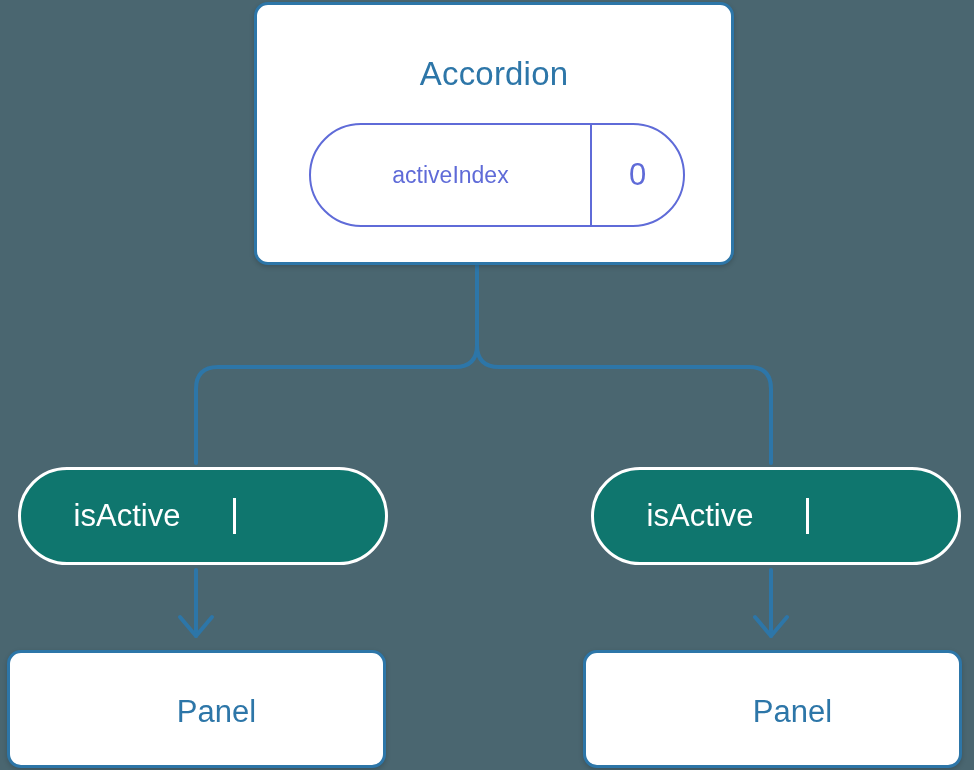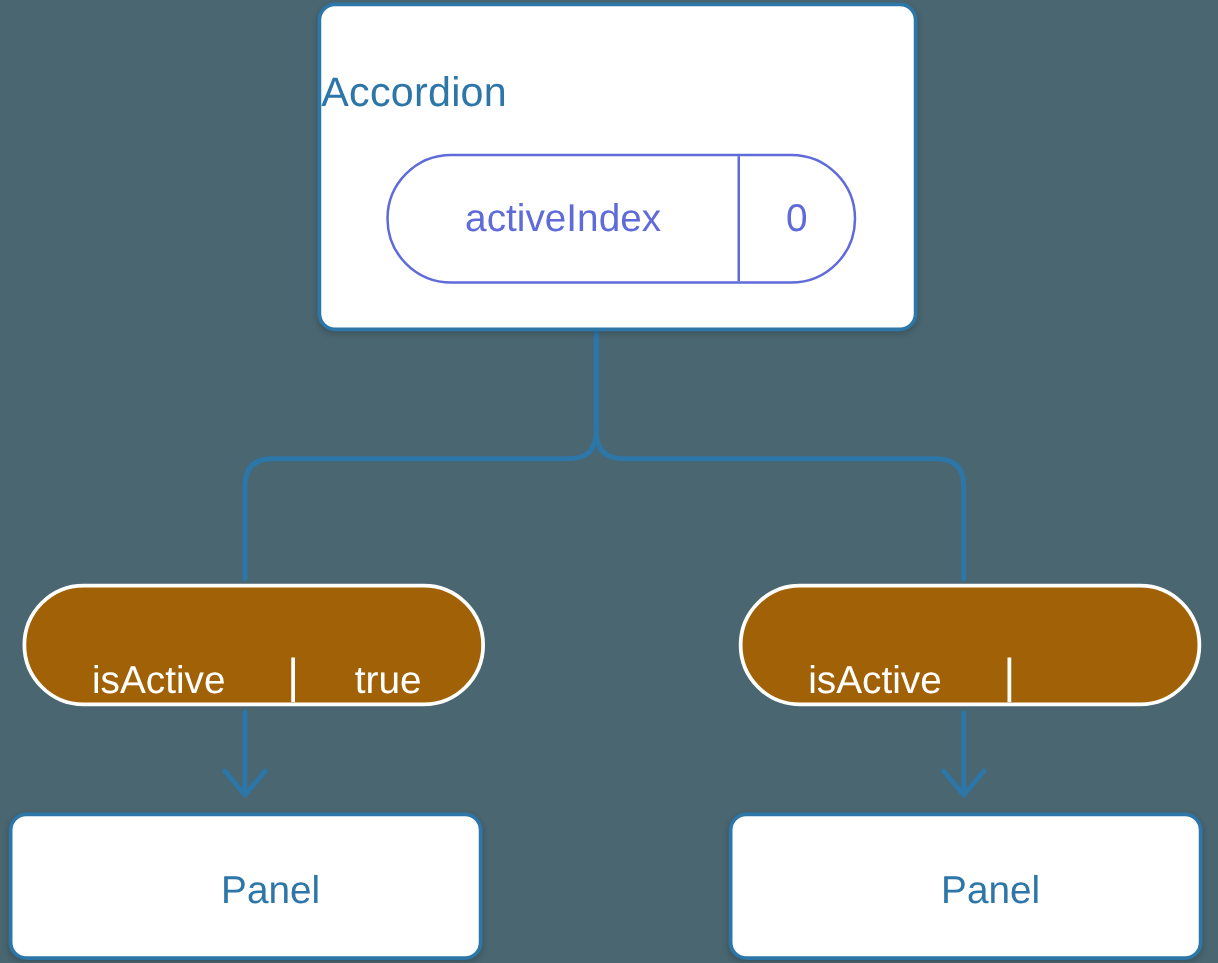--- a/index.html
+++ b/index.html
@@ -41,21 +41,21 @@
   #accordion-card {
     left: 254px;
     top: 2px;
     width: 480px;
     height: 263px;
   }
   .card-title {
     color: #2d76a8;
     font-size: 33px;
     font-weight: 400;
-    text-align: left;
+    text-align: center;
     letter-spacing: 0.2px;
     width: 100%;
   }
   #accordion-title {
     position: absolute;
     top: 50px;
     left: 0;
   }
 
   
@@ -71,43 +71,43 @@
     display: flex;
     align-items: stretch;
     background: transparent;
   }
   #state-pill-accordion .pill-key {
     flex: 0 0 281px;
     display: flex;
     align-items: center;
     justify-content: center;
     color: #5f6bd8;
-    font-size: 31px;
+    font-size: 23px;
     border-right: 2px solid #5f6bd8;
     box-sizing: border-box;
   }
   #state-pill-accordion .pill-val {
     flex: 1 1 auto;
     display: flex;
     align-items: center;
     justify-content: center;
     color: #5f6bd8;
     font-size: 31px;
   }
 
   
   .pill-filled {
     position: absolute;
     height: 98px;
-    background: #a16207;
+    background: #0f766e;
     border: 3px solid #ffffff;
     border-radius: 52px;
     box-sizing: border-box;
     display: flex;
-    align-items: flex-end;
+    align-items: center;
     overflow: hidden;
   }
   .pill-filled .pill-key {
     display: flex;
     align-items: center;
     justify-content: center;
     color: #ffffff;
     font-size: 31px;
     border-right: 3px solid #ffffff;
     box-sizing: border-box;
@@ -180,21 +180,20 @@
     <div class="card-title" id="accordion-title">Accordion</div>
 
     <div id="state-pill-accordion">
       <div class="pill-key">activeIndex</div>
       <div class="pill-val">0</div>
     </div>
   </div>
 
   <div class="pill-filled" id="pill-left">
     <div class="pill-key">isActive</div>
-    <div class="pill-val">true</div>
   </div>
 
   <div class="pill-filled" id="pill-right">
     <div class="pill-key">isActive</div>
   </div>
 
   <div class="node-card" id="panel-left-card">
     <div class="panel-title">Panel</div>
   </div>
 

